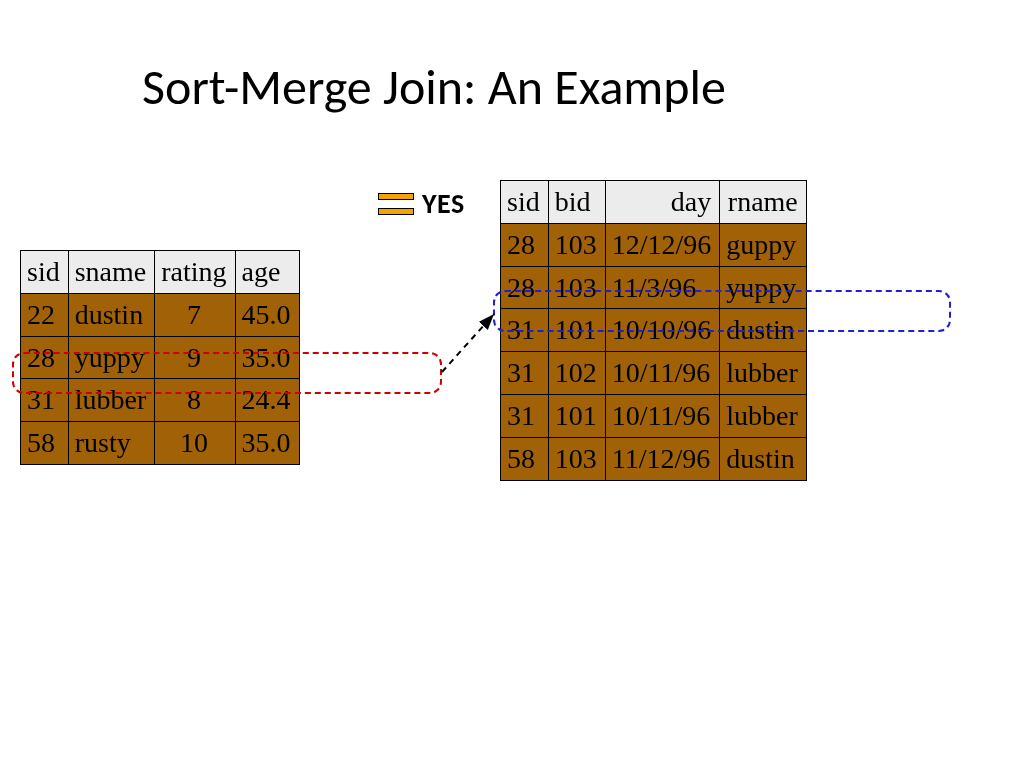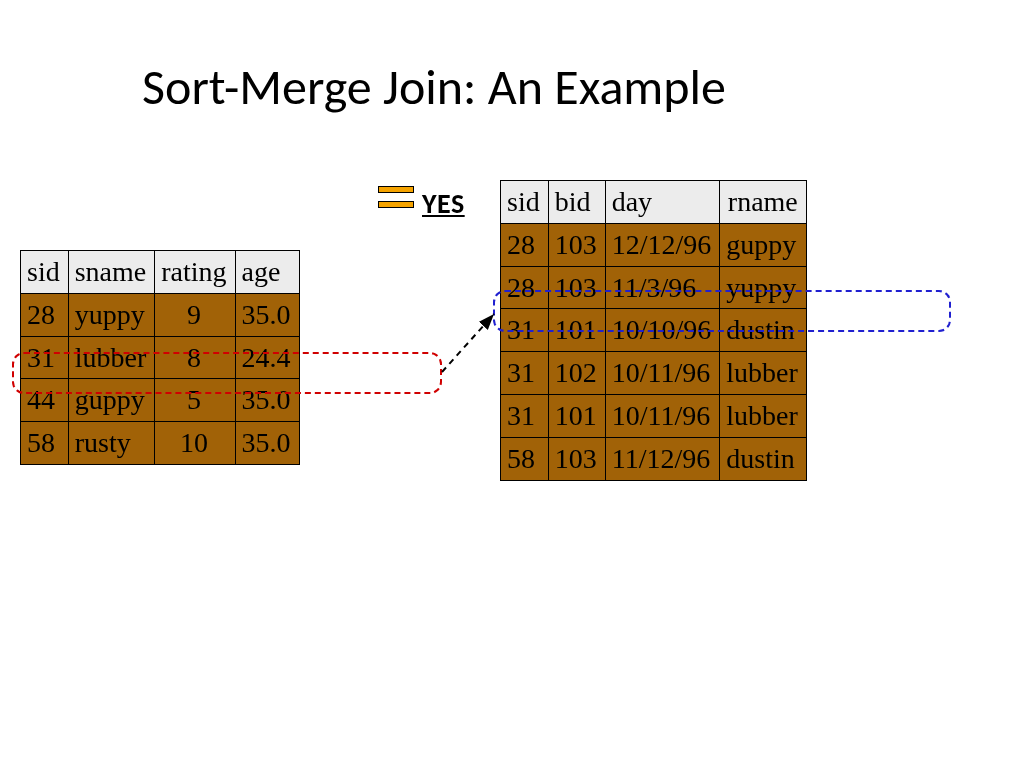--- a/index.html
+++ b/index.html
@@ -19,23 +19,22 @@
     width: 868px;
     text-align: center;
     font-size: 50px;
     font-weight: 400;
   }
   .yes-group {
     position: absolute;
     top: 186px;
     left: 378px;
     display: flex;
-    align-items: flex-start;
+    align-items: center;
     gap: 8px;
-    text-decoration: underline;
   }
   .equals-icon {
     display: inline-block;
     width: 36px;
     height: 22px;
     position: relative;
   }
   .equals-icon::before,
   .equals-icon::after {
     content: "";
@@ -105,52 +104,52 @@
 
 <table id="sailors" class="data">
   <tbody>
       <tr>
     <th class="u">sid</th>
     <th>sname</th>
     <th>rating</th>
     <th>age</th>
   </tr>
   <tr>
+    <td>22</td>
+    <td>dustin</td>
+    <td class="c">7</td>
+    <td>45.0</td>
+  </tr>
+  <tr>
     <td>28</td>
     <td>yuppy</td>
     <td class="c">9</td>
     <td>35.0</td>
   </tr>
   <tr>
     <td>31</td>
     <td>lubber</td>
     <td class="c">8</td>
     <td>24.4</td>
-  </tr>
-  <tr>
-    <td>44</td>
-    <td>guppy</td>
-    <td class="c">5</td>
-    <td>35.0</td>
   </tr>
   <tr>
     <td>58</td>
     <td>rusty</td>
     <td class="c">10</td>
     <td>35.0</td>
   </tr>
 </tbody>
   </table>
 
 <table id="reserves" class="data">
   <tbody>
       <tr>
     <th class="u">sid</th>
     <th class="u">bid</th>
-    <th class="u" style="text-align:left">day</th>
+    <th class="u" style="text-align:right">day</th>
     <th style="text-align:right">rname</th>
   </tr>
   <tr>
     <td>28</td>
     <td>103</td>
     <td>12/12/96</td>
     <td>guppy</td>
   </tr>
   <tr>
     <td>28</td>

